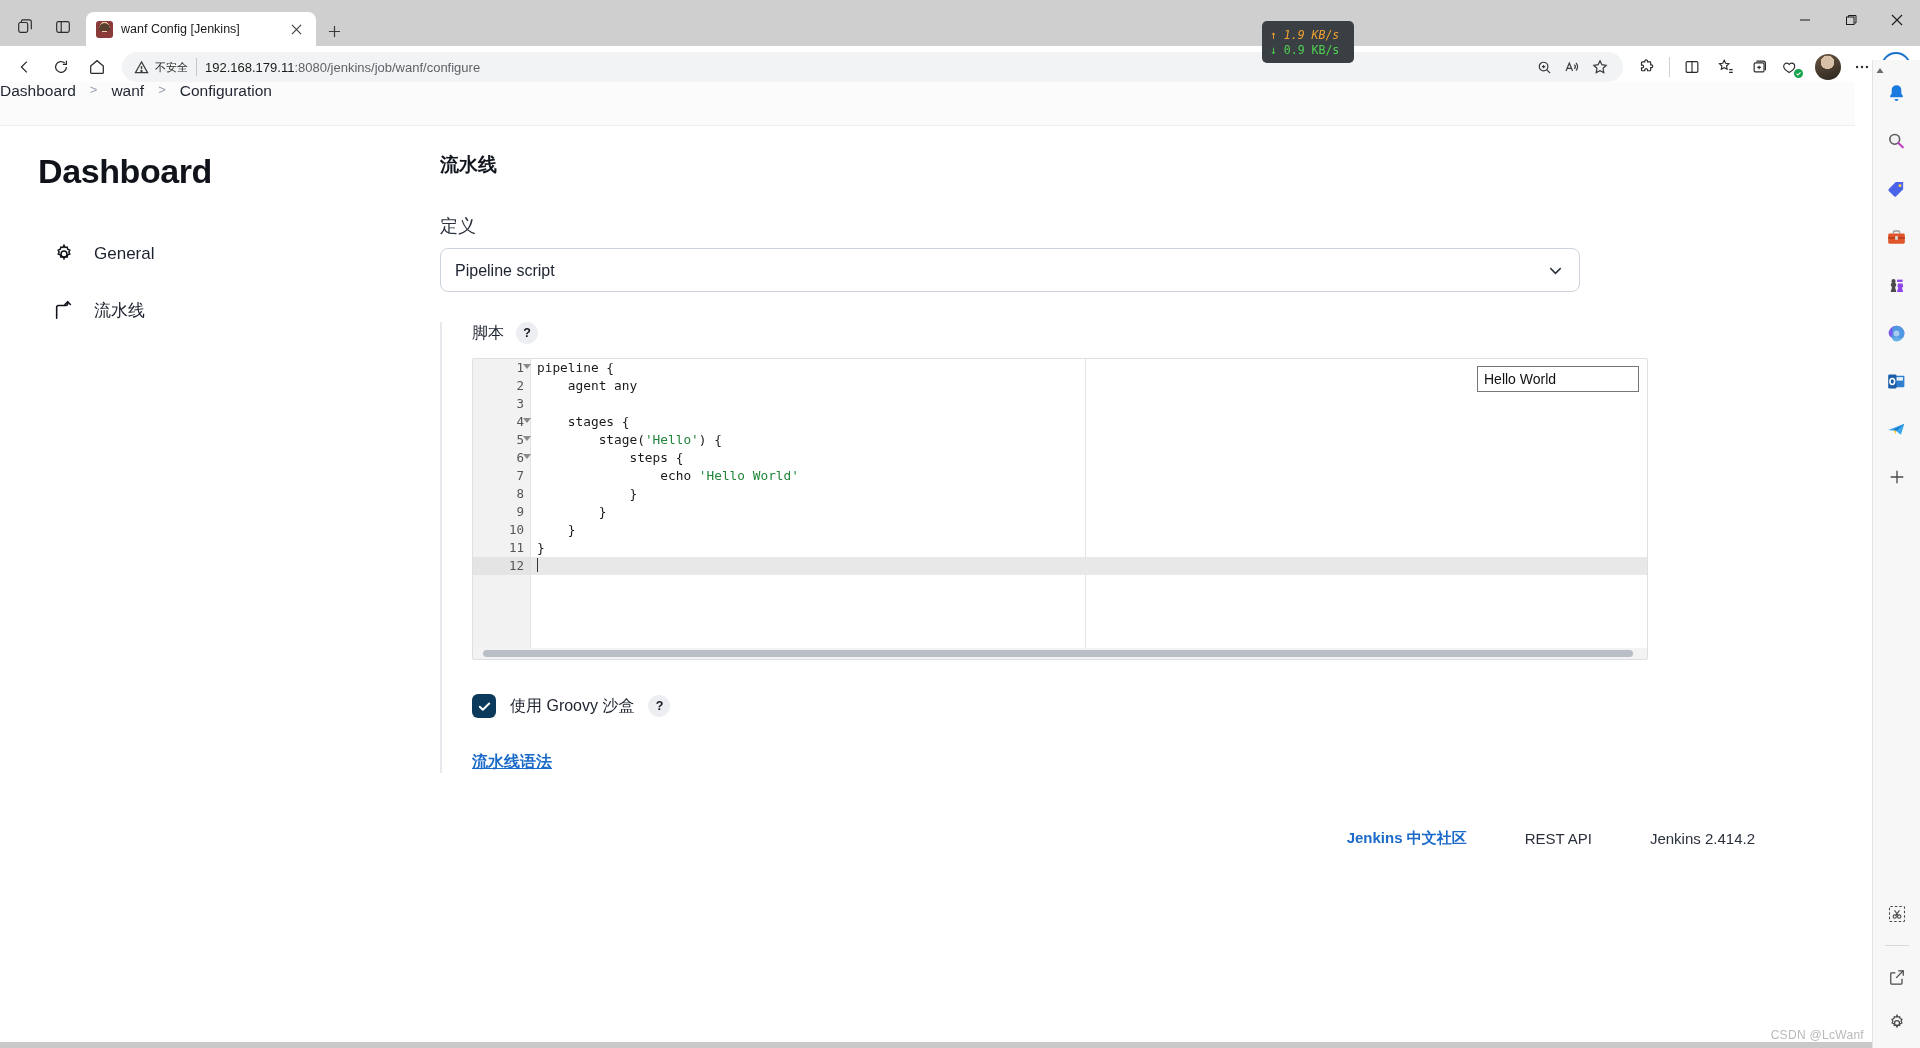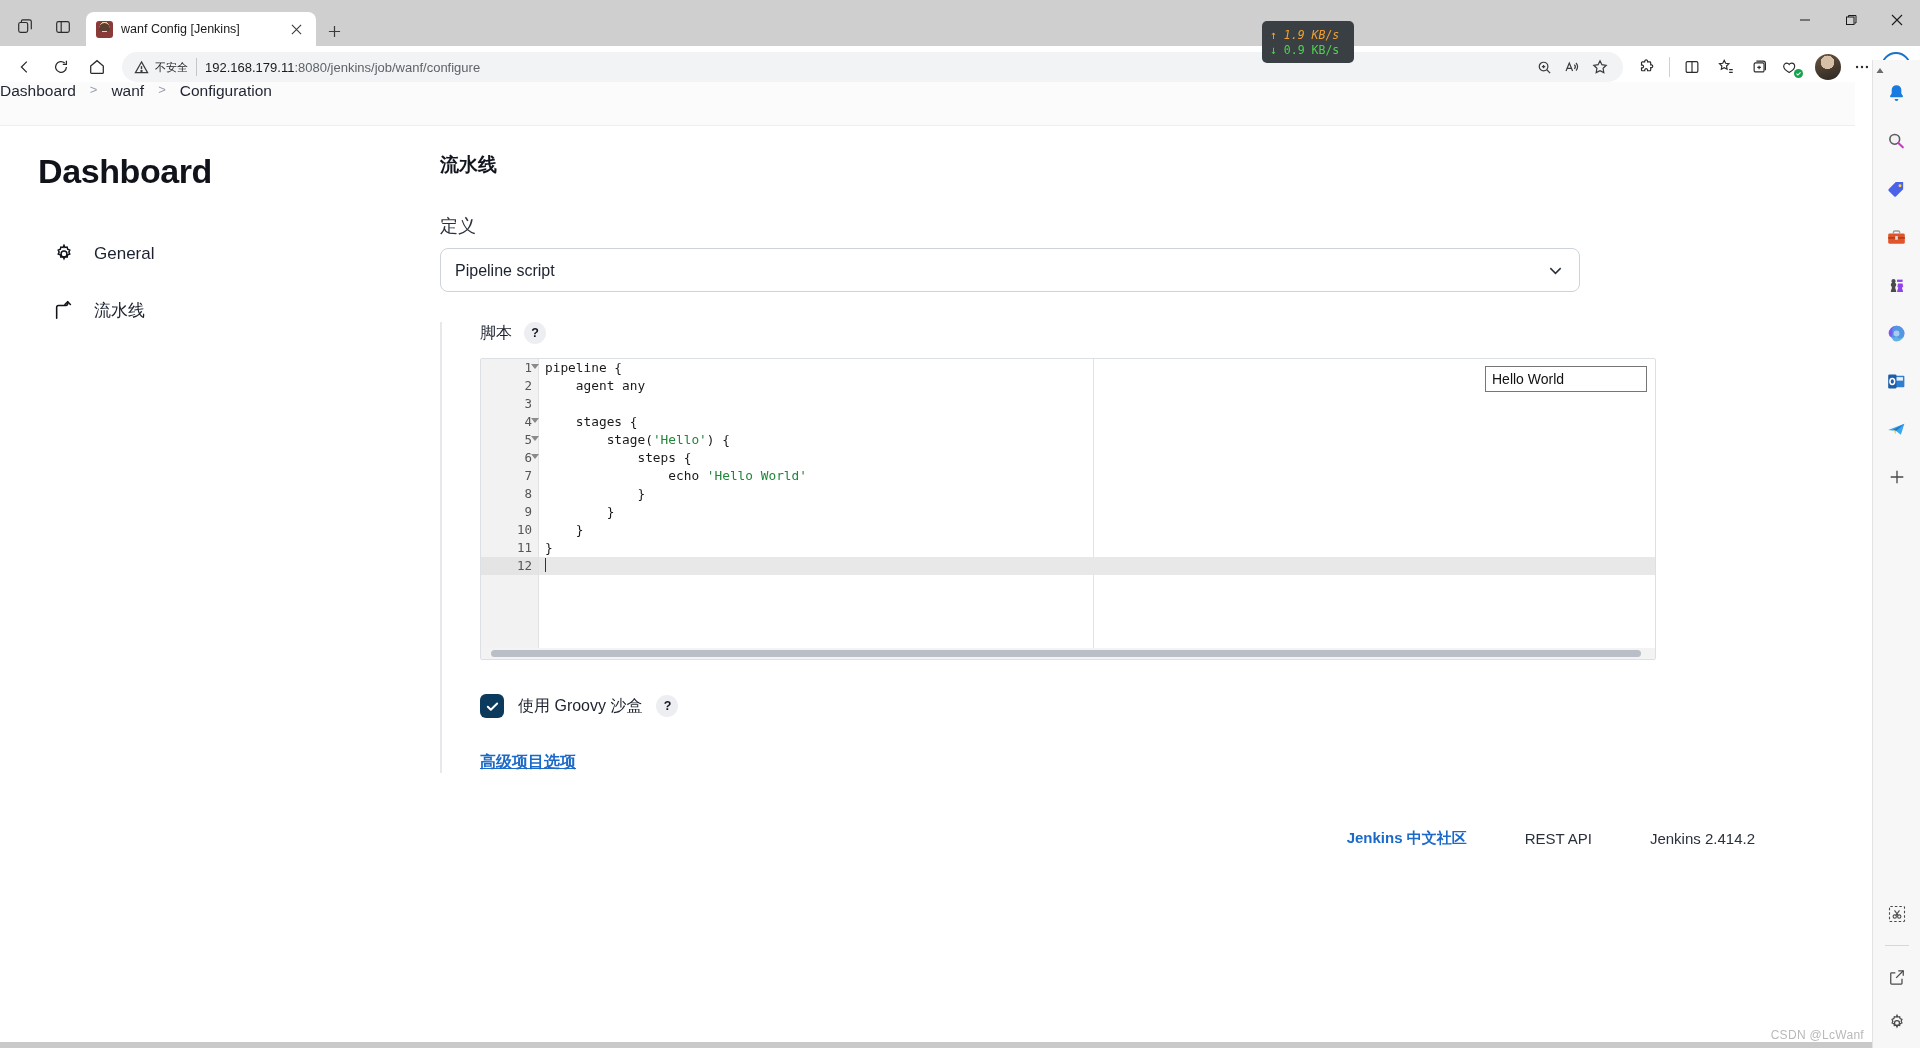--- a/index.html
+++ b/index.html
@@ -126,21 +126,21 @@
   .field-label { font-size: 18px; color:#2b313c; margin-bottom: 10px; }
 
   .select-wrap { position:relative; width: 1140px; }
   .big-select {
     width: 100%; height: 44px; border:1px solid #cdd3db; border-radius:8px;
     background:#fff; font-size: 16px; color:#1c222e; padding: 0 40px 0 14px;
     appearance:none; -webkit-appearance:none; font-family:inherit;
   }
   .sel-chev { position:absolute; right:16px; top:14px; pointer-events:none; color:#2b313c; }
 
-  .script-block { margin-top: 30px; padding-left: 38px; border-left: 2px solid #e6e8ec; }
+  .script-block { margin-top: 30px; padding-left: 30px; border-left: 2px solid #e6e8ec; }
   .script-head { display:flex; align-items:center; gap: 12px; margin-bottom: 14px; }
   .script-label { font-size: 16px; color:#1c222e; }
   .help-badge {
     width: 22px; height:22px; border-radius:50%; background:#eceef1;
     display:flex;align-items:center;justify-content:center;
     font-size: 12.5px; font-weight:700; color:#11151d;
   }
 
   .editor {
     width: 1176px; height: 302px; border:1px solid #dcdfe4; background:#fff;
@@ -498,21 +498,21 @@
           <div class="checkrow">
             <span class="cbox">
               <svg width="15" height="15" viewBox="0 0 16 16" fill="none" stroke="#fff" stroke-width="2.1" stroke-linecap="round" stroke-linejoin="round">
                 <path d="M3 8.3l3.2 3.2L13 4.8"></path>
               </svg>
             </span>
             <span class="cbox-label">使用 Groovy 沙盒</span>
             <span class="help-badge">?</span>
           </div>
 
-          <a class="syntax-link">高级项目选项</a>
+          <a class="syntax-link">流水线语法</a>
         </div>
 
 
         <div class="footer">
           <span class="f-link-blue">Jenkins 中文社区</span>
           <span class="f-link">REST API</span>
           <span class="f-ver">Jenkins 2.414.2</span>
         </div>
       </div>
     </div>

